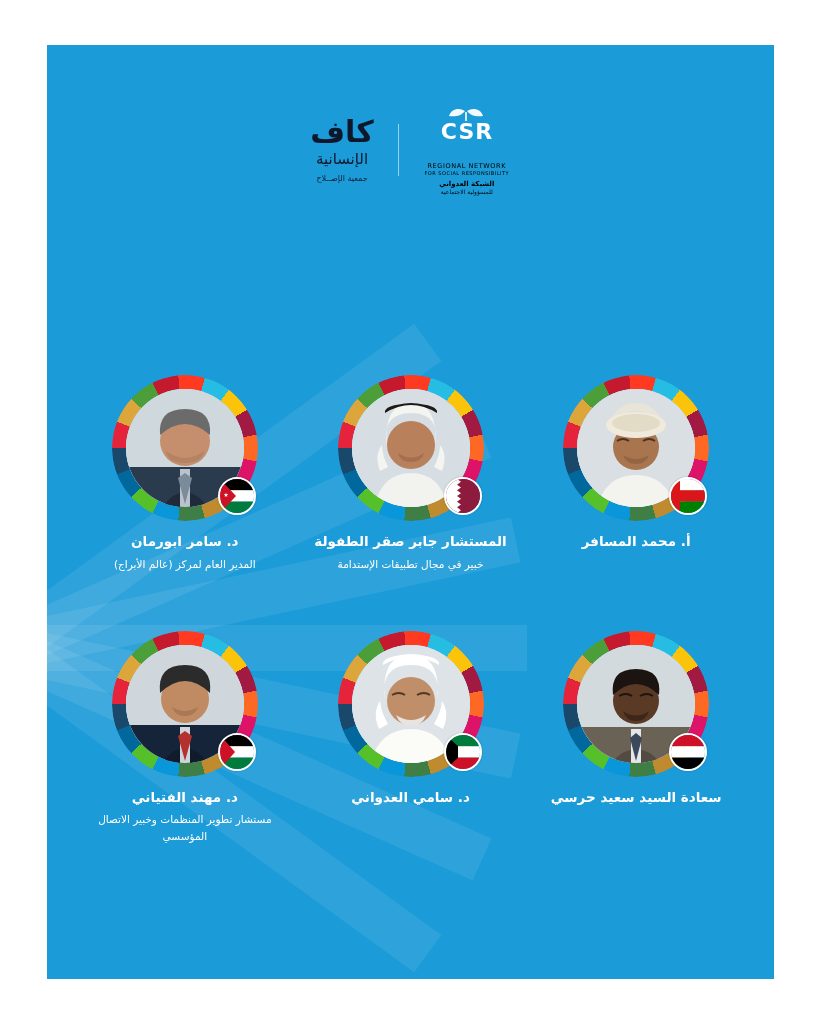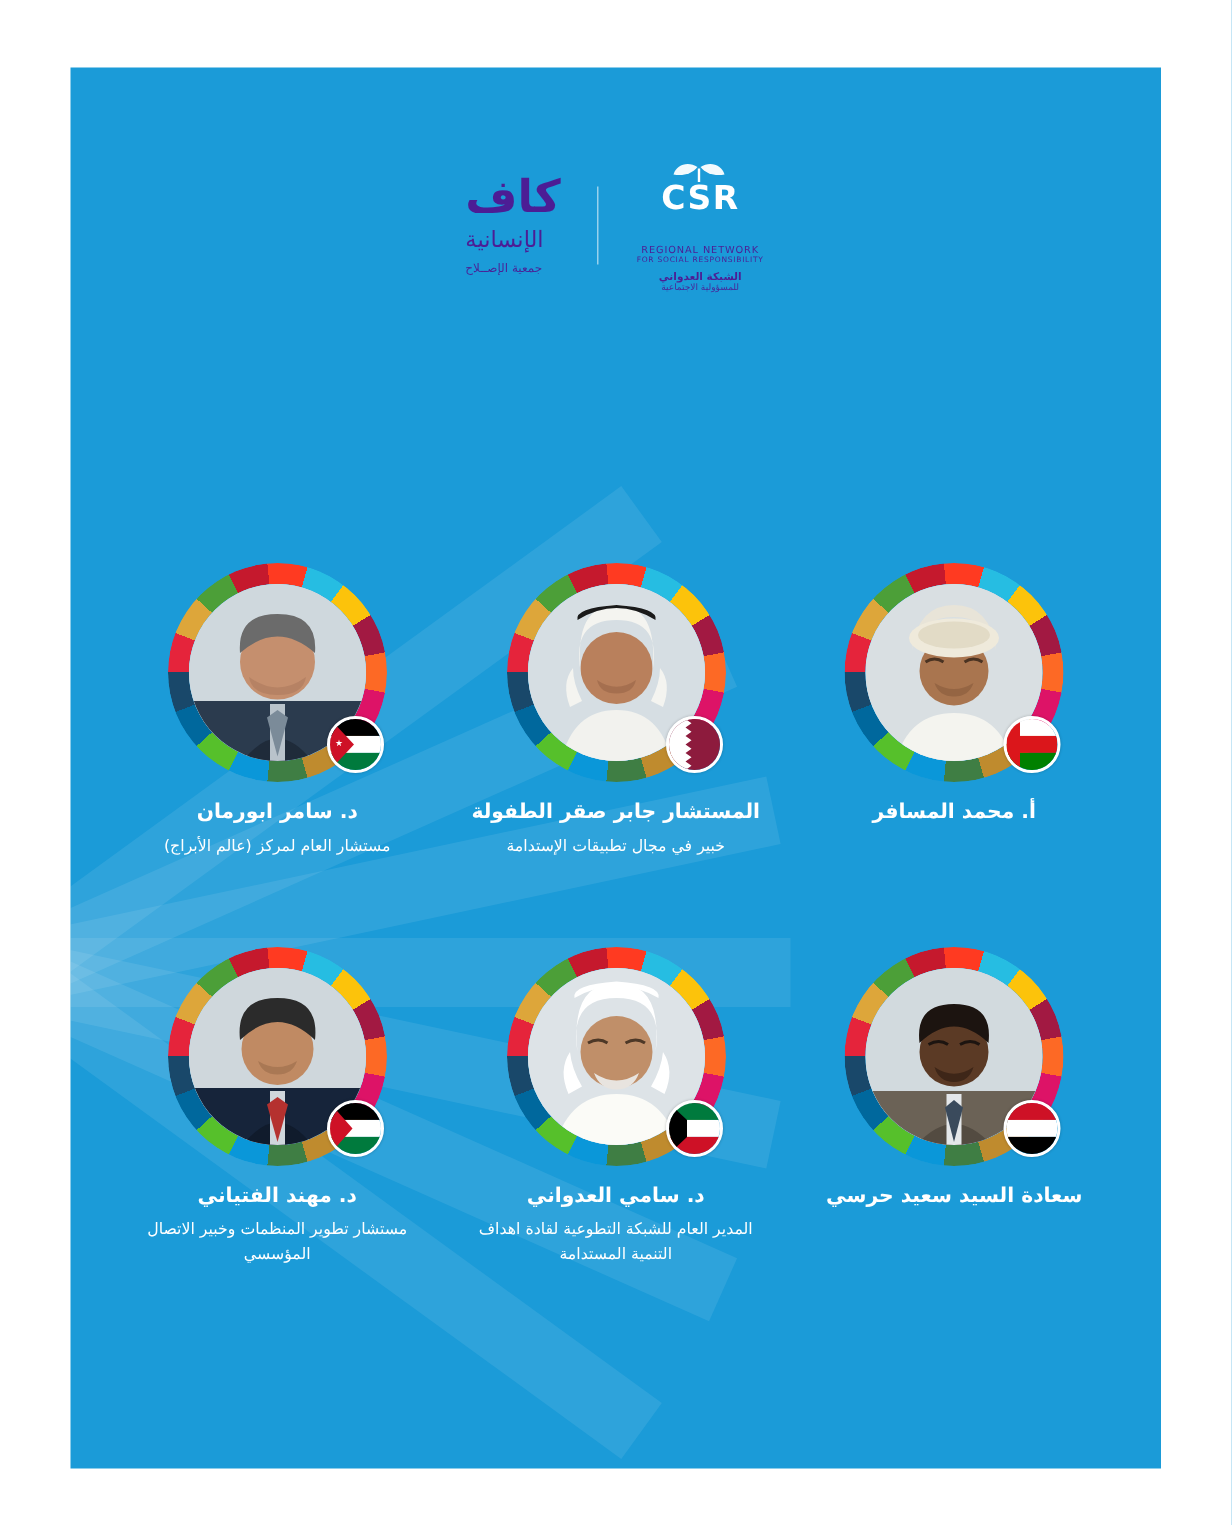--- a/index.html
+++ b/index.html
@@ -49,23 +49,23 @@
     top: 60px;
     left: 0;
     right: 0;
     display: flex;
     flex-direction: row-reverse;
     align-items: center;
     justify-content: center;
     gap: 0px;
   }
   .kaff-logo {
-    text-align: left;
+    text-align: center;
     padding: 0 18px;
-    color: #4c1d95;
+    color: #0f172a;
   }
   .kaff-word {
     font-size: 30px;
     font-weight: bold;
     line-height: 1;
     letter-spacing: -1px;
   }
   .kaff-sub1 {
     font-size: 15px;
     margin-top: 3px;
@@ -79,21 +79,21 @@
   }
   .logo-divider {
     width: 1px;
     height: 52px;
     background: rgba(255,255,255,.55);
     margin: 0 6px;
   }
   .csr-logo {
     text-align: center;
     padding: 0 14px;
-    color: #4c1d95;
+    color: #000000;
   }
   .csr-mark {
     position: relative;
     height: 40px;
     width: 96px;
     margin: 0 auto;
   }
   .csr-mark svg { display: block; }
   .csr-en1 {
     font-size: 6.5px;
@@ -253,21 +253,21 @@
             <svg width="34" height="34" viewBox="0 0 34 34">
               <rect width="34" height="11.3" y="0" fill="#000000"></rect>
               <rect width="34" height="11.3" y="11.3" fill="#ffffff"></rect>
               <rect width="34" height="11.4" y="22.6" fill="#007a3d"></rect>
               <path d="M0 0 L16 17 L0 34 Z" fill="#ce1126"></path>
               <path d="M6 17 l1.4 1.1 l-0.5 -1.7 l1.4 -1.1 l-1.8 0 l-0.5 -1.7 l-0.5 1.7 l-1.8 0 l1.4 1.1 l-0.5 1.7 z" fill="#ffffff"></path>
             </svg>
           </div>
         </div>
         <div class="name">د. سامر ابورمان</div>
-        <div class="title">مستشار العام لمركز (عالم الأبراج)</div>
+        <div class="title">المدير العام لمركز (عالم الأبراج)</div>
       </div>
 
       <div class="person">
         <div class="avatar-wrap">
           <div class="sdg-ring" style="background: conic-gradient(from -90deg, rgb(229, 36, 59) 0deg, rgb(229, 36, 59) 21.18deg, rgb(221, 166, 58) 21.18deg, rgb(221, 166, 58) 42.35deg, rgb(76, 159, 56) 42.35deg, rgb(76, 159, 56) 63.53deg, rgb(197, 25, 45) 63.53deg, rgb(197, 25, 45) 84.71deg, rgb(255, 58, 33) 84.71deg, rgb(255, 58, 33) 105.88deg, rgb(38, 189, 226) 105.88deg, rgb(38, 189, 226) 127.06deg, rgb(252, 195, 11) 127.06deg, rgb(252, 195, 11) 148.24deg, rgb(162, 25, 66) 148.24deg, rgb(162, 25, 66) 169.41deg, rgb(253, 105, 37) 169.41deg, rgb(253, 105, 37) 190.59deg, rgb(221, 19, 103) 190.59deg, rgb(221, 19, 103) 211.76deg, rgb(253, 157, 36) 211.76deg, rgb(253, 157, 36) 232.94deg, rgb(191, 139, 46) 232.94deg, rgb(191, 139, 46) 254.12deg, rgb(63, 126, 68) 254.12deg, rgb(63, 126, 68) 275.29deg, rgb(10, 151, 217) 275.29deg, rgb(10, 151, 217) 296.47deg, rgb(86, 192, 43) 296.47deg, rgb(86, 192, 43) 317.65deg, rgb(0, 104, 157) 317.65deg, rgb(0, 104, 157) 338.82deg, rgb(25, 72, 106) 338.82deg, rgb(25, 72, 106) 360deg); mask-image: radial-gradient(circle, transparent 0px, transparent 57%, rgb(0, 0, 0) 57.5%, rgb(0, 0, 0) 100%);"></div>
           <div class="ring-inner">
             <svg width="118" height="118" viewBox="0 0 118 118">
               <rect width="118" height="118" fill="#d6dee3"></rect>
               <path d="M22 118 q8 -34 37 -34 q29 0 37 34 z" fill="#f2f2ee"></path>
               <circle cx="59" cy="56" r="24" fill="#b9805c"></circle>
@@ -366,21 +366,20 @@
           <div class="flag">
             <svg width="34" height="34" viewBox="0 0 34 34">
               <rect width="34" height="11.3" y="0" fill="#007a3d"></rect>
               <rect width="34" height="11.3" y="11.3" fill="#ffffff"></rect>
               <rect width="34" height="11.4" y="22.6" fill="#ce1126"></rect>
               <path d="M0 0 L12 11.3 L12 22.7 L0 34 Z" fill="#000000"></path>
             </svg>
           </div>
         </div>
         <div class="name">د. سامي العدواني</div>
-        <div class="title">المدير العام للشبكة التطوعية لقادة اهداف التنمية المستدامة</div>
       </div>
 
       <div class="person">
         <div class="avatar-wrap">
           <div class="sdg-ring" style="background: conic-gradient(from -90deg, rgb(229, 36, 59) 0deg, rgb(229, 36, 59) 21.18deg, rgb(221, 166, 58) 21.18deg, rgb(221, 166, 58) 42.35deg, rgb(76, 159, 56) 42.35deg, rgb(76, 159, 56) 63.53deg, rgb(197, 25, 45) 63.53deg, rgb(197, 25, 45) 84.71deg, rgb(255, 58, 33) 84.71deg, rgb(255, 58, 33) 105.88deg, rgb(38, 189, 226) 105.88deg, rgb(38, 189, 226) 127.06deg, rgb(252, 195, 11) 127.06deg, rgb(252, 195, 11) 148.24deg, rgb(162, 25, 66) 148.24deg, rgb(162, 25, 66) 169.41deg, rgb(253, 105, 37) 169.41deg, rgb(253, 105, 37) 190.59deg, rgb(221, 19, 103) 190.59deg, rgb(221, 19, 103) 211.76deg, rgb(253, 157, 36) 211.76deg, rgb(253, 157, 36) 232.94deg, rgb(191, 139, 46) 232.94deg, rgb(191, 139, 46) 254.12deg, rgb(63, 126, 68) 254.12deg, rgb(63, 126, 68) 275.29deg, rgb(10, 151, 217) 275.29deg, rgb(10, 151, 217) 296.47deg, rgb(86, 192, 43) 296.47deg, rgb(86, 192, 43) 317.65deg, rgb(0, 104, 157) 317.65deg, rgb(0, 104, 157) 338.82deg, rgb(25, 72, 106) 338.82deg, rgb(25, 72, 106) 360deg); mask-image: radial-gradient(circle, transparent 0px, transparent 57%, rgb(0, 0, 0) 57.5%, rgb(0, 0, 0) 100%);"></div>
           <div class="ring-inner">
             <svg width="118" height="118" viewBox="0 0 118 118">
               <rect width="118" height="118" fill="#d2dade"></rect>
               <rect x="0" y="82" width="118" height="36" fill="#6b6256"></rect>
               <path d="M34 118 q25 -28 50 0 z" fill="#534b41"></path>

